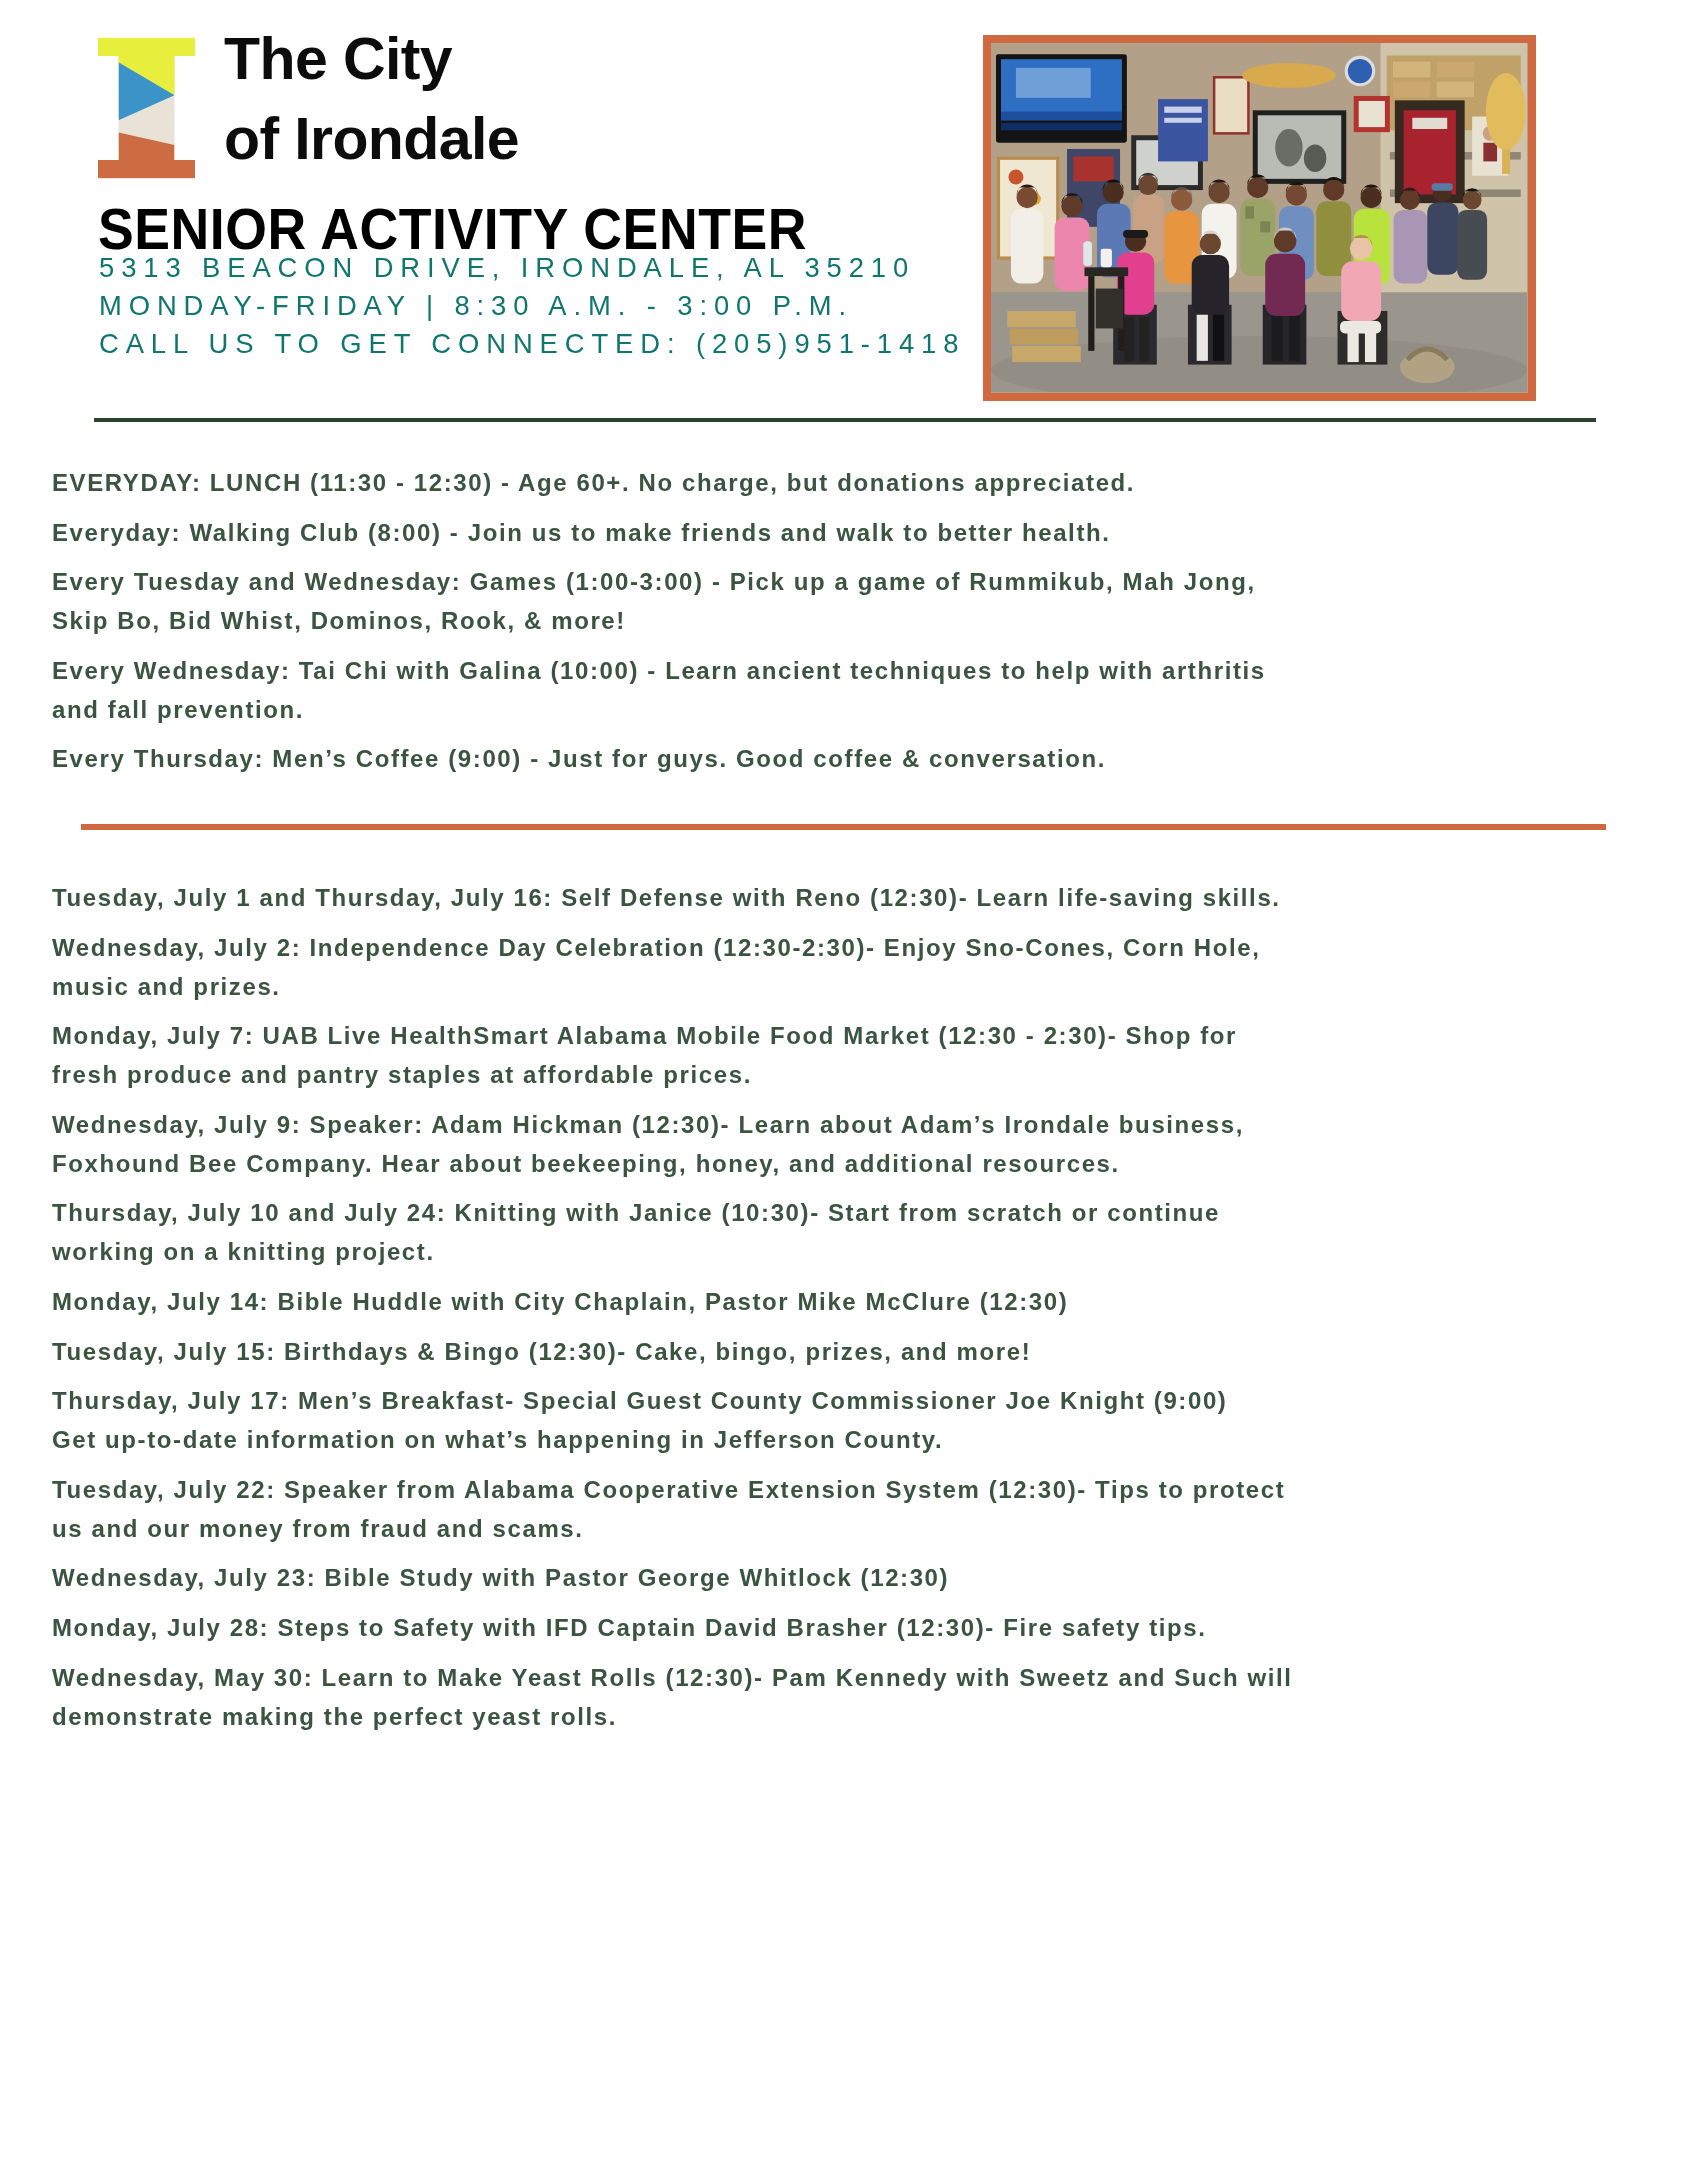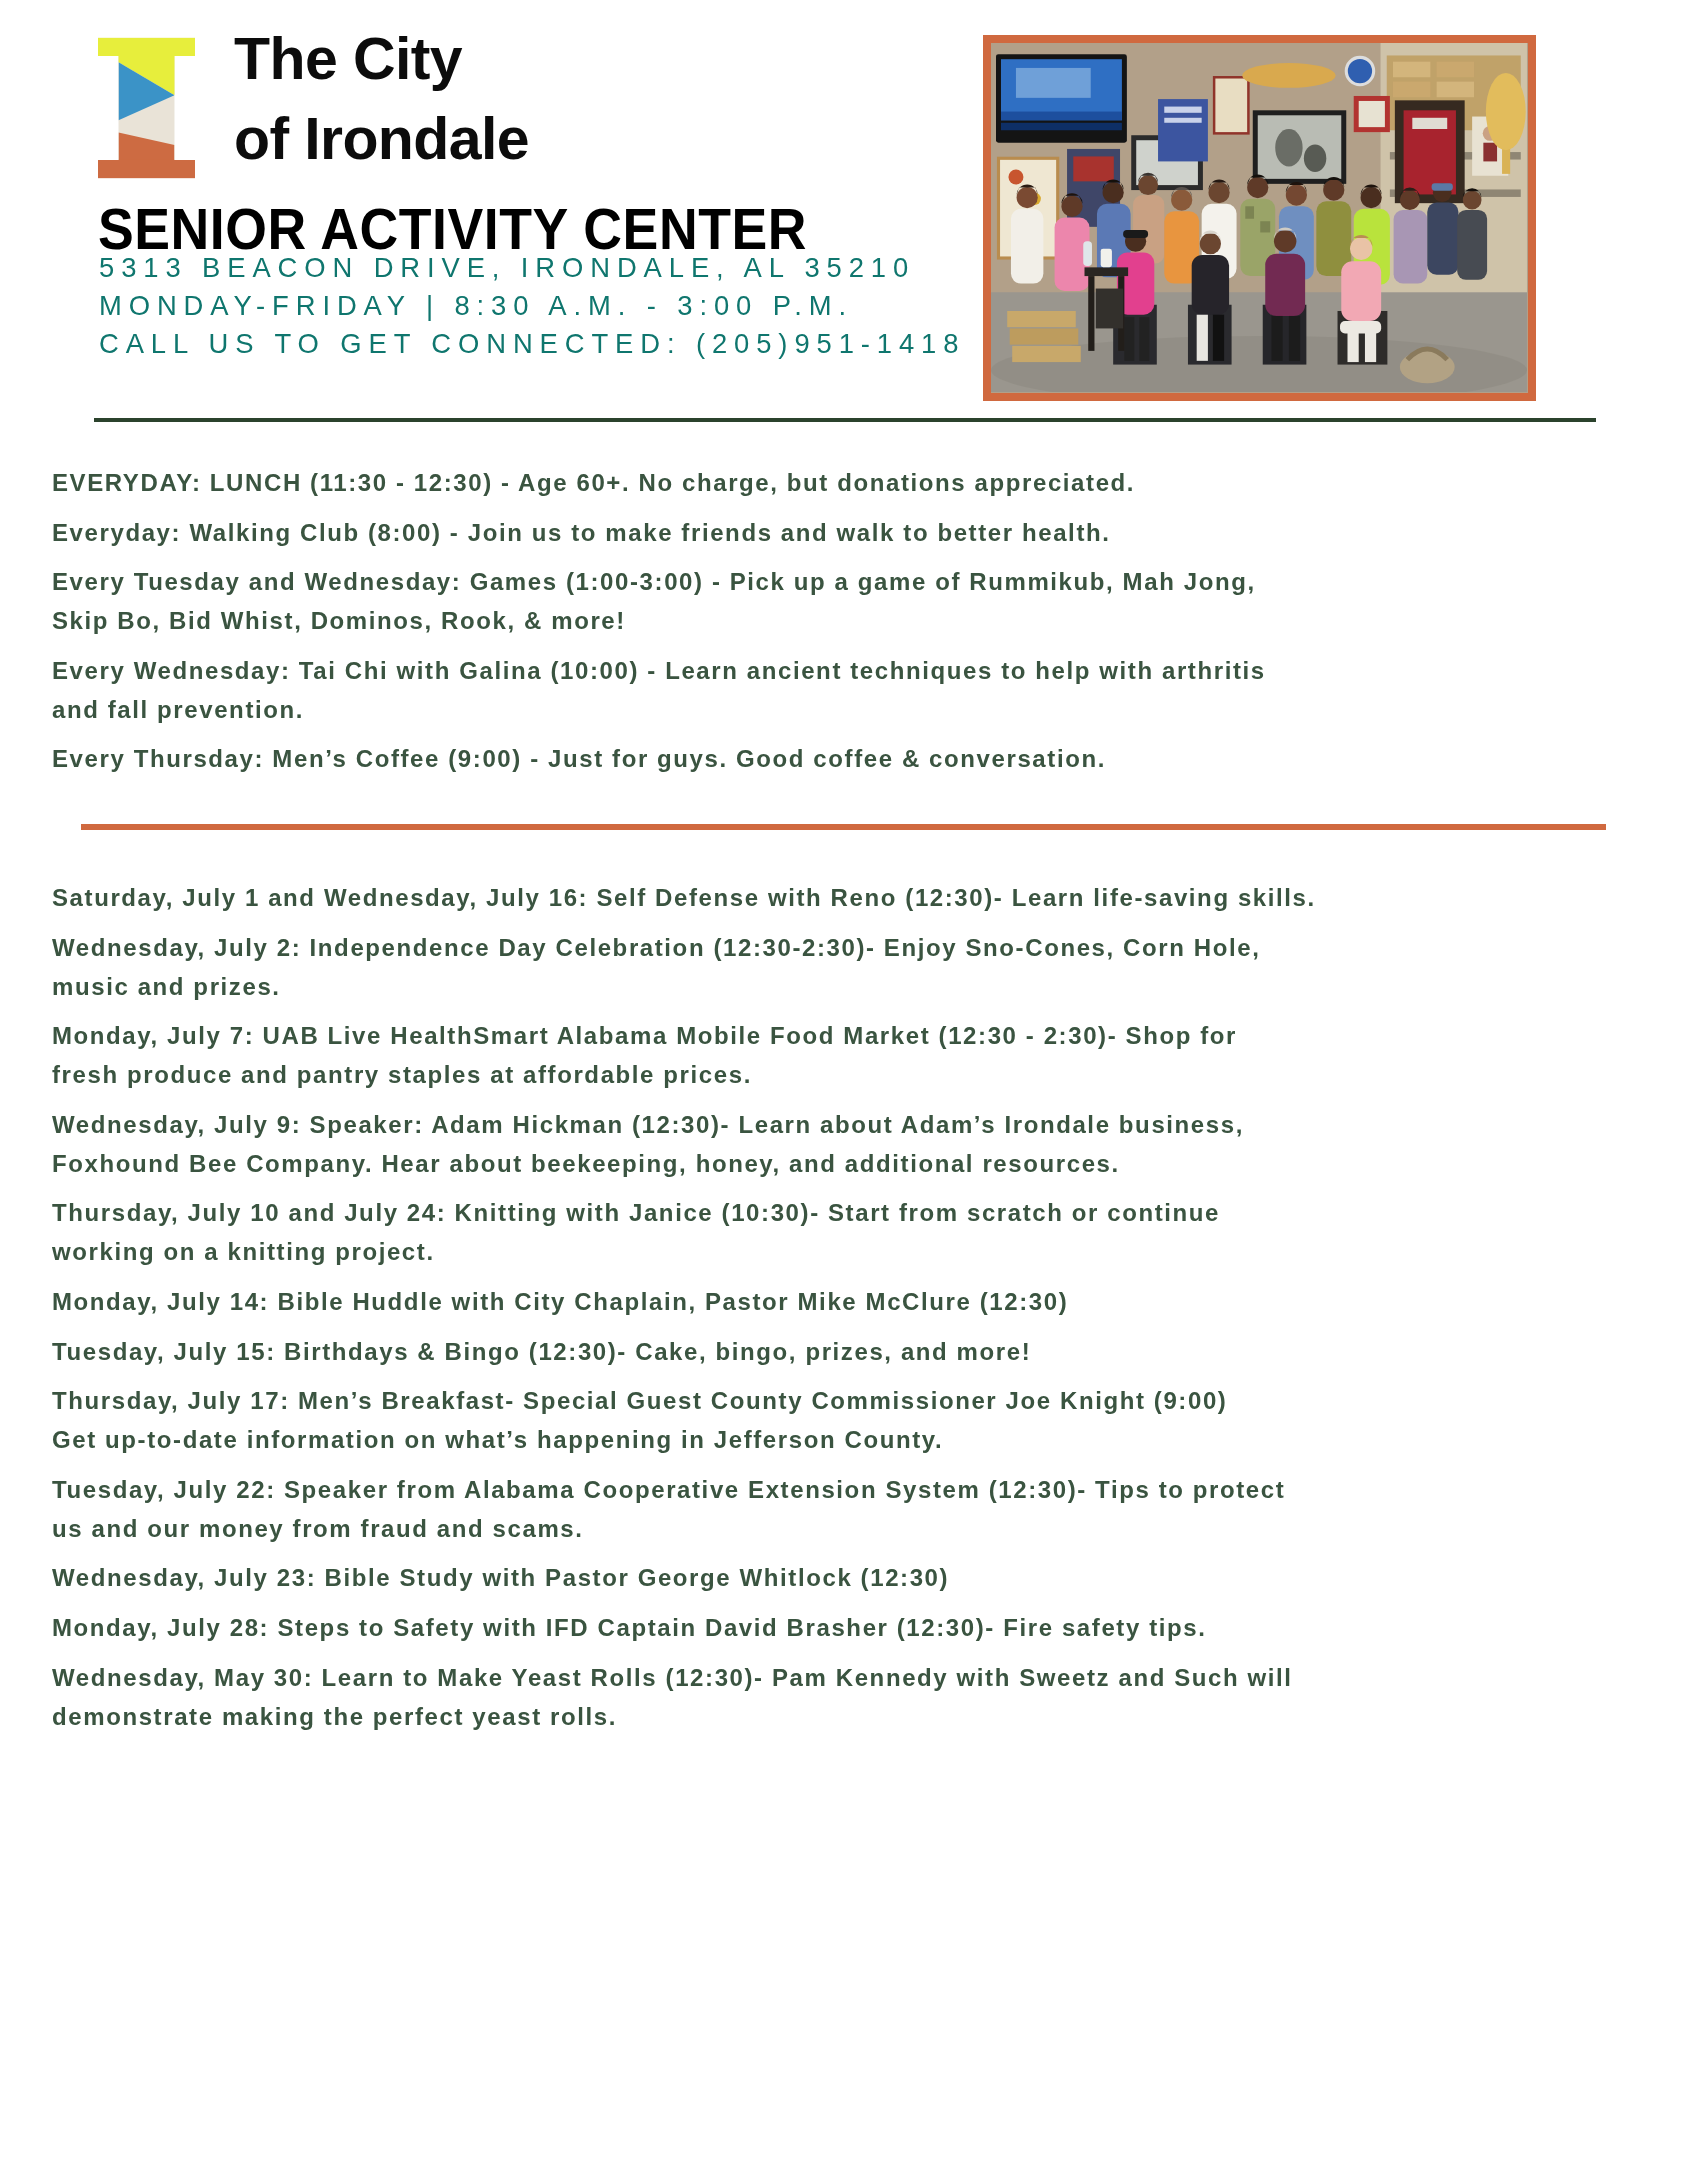--- a/index.html
+++ b/index.html
@@ -1,21 +1,21 @@
 <!DOCTYPE html>
 <html style="font-size:10px"><head>
 <meta charset="utf-8">
 <style>
   html,body{margin:0;padding:0;background:#ffffff;}
   .page{position:relative;width:1687px;height:2183px;background:#ffffff;overflow:hidden;
         font-family:"Liberation Sans","DejaVu Sans",sans-serif;}
 
   
   .logo-mark{position:absolute;left:98px;top:37px;width:97px;height:142px;}
-  .brand{position:absolute;left:234px;top:18.7px;font-size:59px;line-height:80px;
+  .brand{position:absolute;left:224px;top:18.7px;font-size:59px;line-height:80px;
          font-weight:700;color:#0c0c0c;letter-spacing:-0.6px;white-space:nowrap;}
   .center-name{position:absolute;left:98px;top:196px;font-size:57px;font-weight:700;
          color:#000;letter-spacing:0.6px;transform:scaleX(0.94);transform-origin:left top;
          white-space:nowrap;}
   .contact{position:absolute;left:99px;top:249px;font-size:27.4px;line-height:38px;
          color:#0f766e;font-weight:400;letter-spacing:6.9px;white-space:nowrap;}
 
   
   .photo-frame{position:absolute;left:983px;top:35px;width:553px;height:366px;
          border:8px solid #d0693f;box-sizing:border-box;background:#b2a089;}
@@ -247,21 +247,21 @@
     <p>Every Tuesday and Wednesday: Games (1:00-3:00) - Pick up a game of Rummikub, Mah Jong,
 Skip Bo, Bid Whist, Dominos, Rook, &amp; more!</p>
     <p>Every Wednesday: Tai Chi with Galina (10:00) - Learn ancient techniques to help with arthritis
 and fall prevention.</p>
     <p>Every Thursday: Men’s Coffee (9:00) - Just for guys. Good coffee &amp; conversation.</p>
   </div>
 
   <div class="divider-orange"></div>
 
   <div class="events section-july">
-    <p>Saturday, July 1 and Wednesday, July 16: Self Defense with Reno (12:30)- Learn life-saving skills.</p>
+    <p>Tuesday, July 1 and Thursday, July 16: Self Defense with Reno (12:30)- Learn life-saving skills.</p>
     <p>Wednesday, July 2: Independence Day Celebration (12:30-2:30)- Enjoy Sno-Cones, Corn Hole,
 music and prizes.</p>
     <p>Monday, July 7: UAB Live HealthSmart Alabama Mobile Food Market (12:30 - 2:30)- Shop for
 fresh produce and pantry staples at affordable prices.</p>
     <p>Wednesday, July 9: Speaker: Adam Hickman (12:30)- Learn about Adam’s Irondale business,
 Foxhound Bee Company.  Hear about beekeeping, honey, and additional resources.</p>
     <p>Thursday, July 10 and July 24: Knitting with Janice (10:30)- Start from scratch or continue
 working on a knitting project.</p>
     <p>Monday, July 14: Bible Huddle with City Chaplain, Pastor Mike McClure (12:30)</p>
     <p>Tuesday, July 15: Birthdays &amp; Bingo (12:30)- Cake, bingo, prizes, and more!</p>

